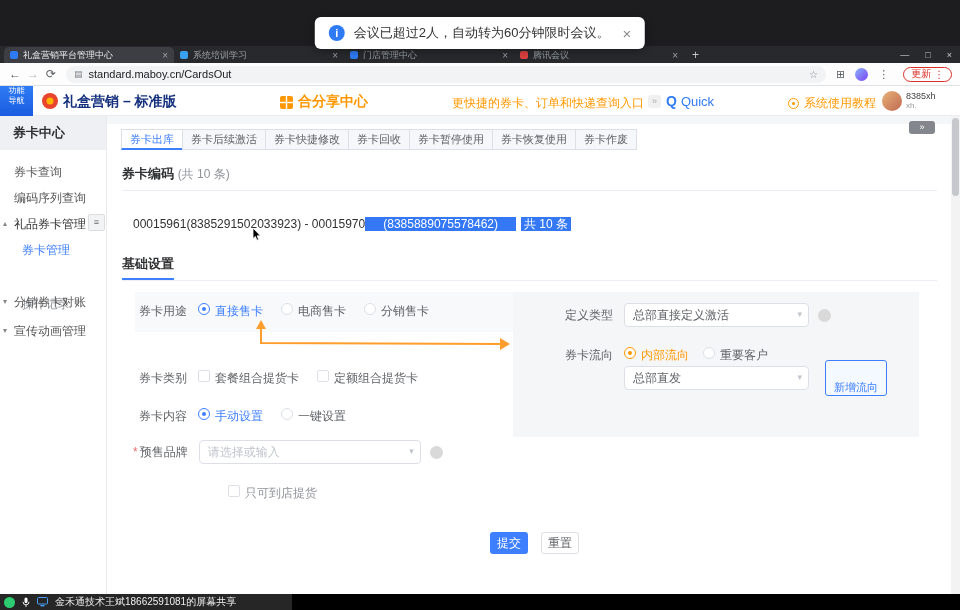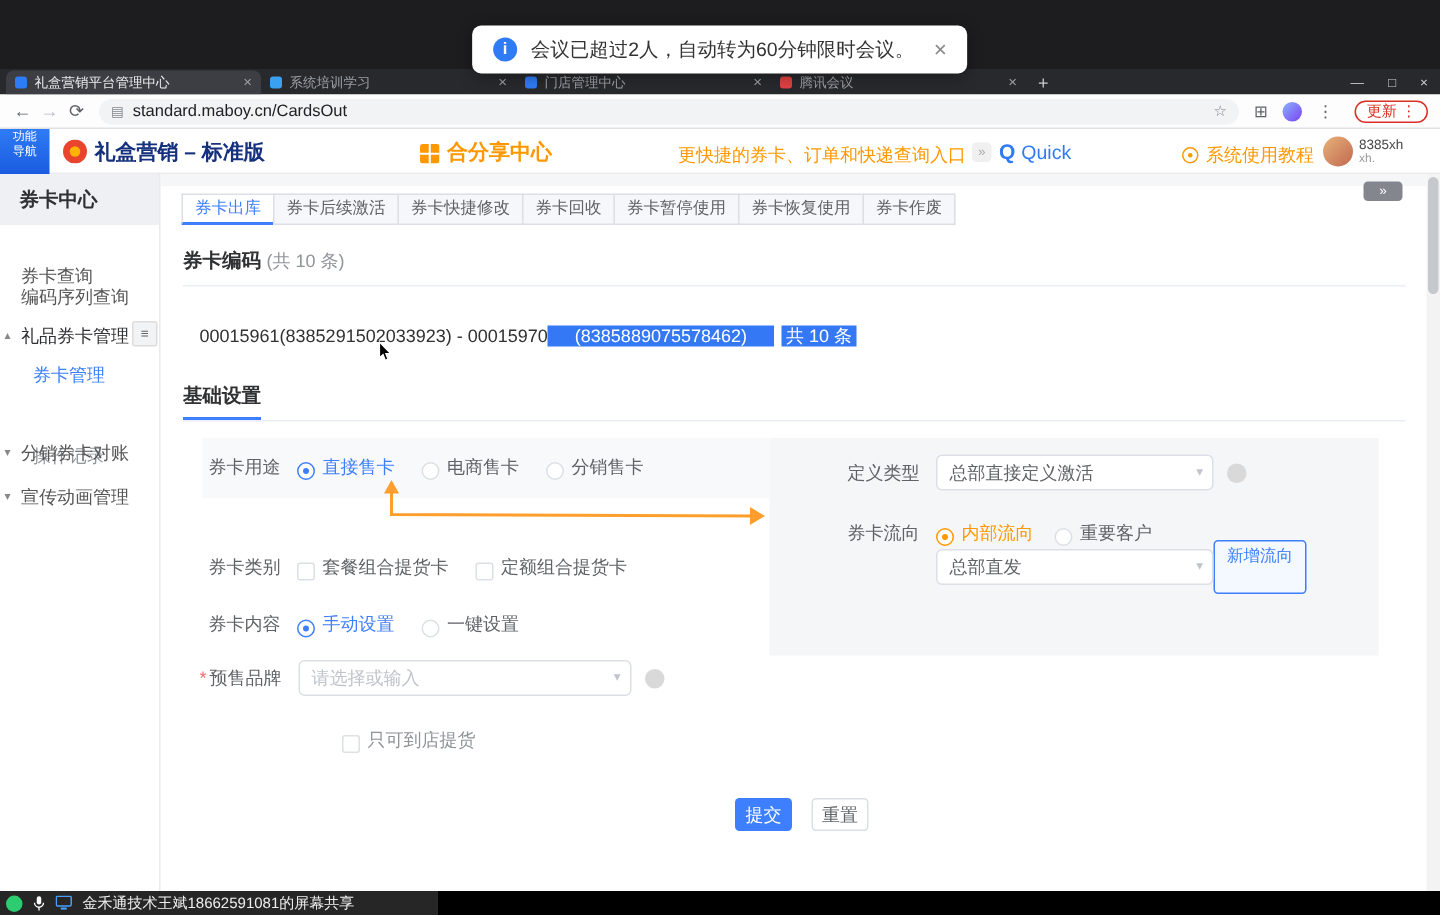--- a/index.html
+++ b/index.html
@@ -100,36 +100,36 @@
   .underlined { display:inline-block; padding-bottom:5px; border-bottom:2px solid #3d7fff; }
 
   .codeline { position:absolute; left:26px; top:100px; font-size:12px; color:#303133; white-space:nowrap; }
   .hl { background:#3478f6; color:#fff; padding:0 18px; }
   .hl-badge { background:#3478f6; color:#fff; padding:0 3px; margin-left:5px; }
 
   .panel { position:absolute; background:#f5f6f8; }
   .frow { position:absolute; display:flex; align-items:center; font-size:12px; color:#606266; height:22px; }
   .flabel { width:48px; text-align:right; margin-right:11px; color:#606266; flex:0 0 48px; }
   .req { color:#f56c6c; margin-right:2px; }
-  .opt { display:flex; align-items:flex-end; gap:5px; margin-right:18px; white-space:nowrap; }
+  .opt { display:flex; align-items:flex-start; gap:5px; margin-right:18px; white-space:nowrap; }
   .rdo { width:12px; height:12px; border:1px solid #dcdfe6; border-radius:50%; background:#fff; position:relative; flex:0 0 12px; }
   .rdo.on { border-color:#3d7fff; }
   .rdo.on::after { content:""; position:absolute; left:3px; top:3px; width:4px; height:4px; border-radius:50%; background:#3d7fff; }
   .rdo.on.org { border-color:#ff9800; }
   .rdo.on.org::after { background:#ff9800; }
   .optlbl.sel-blue { color:#3d7fff; }
   .optlbl.sel-org { color:#ff9800; }
   .cbx { width:12px; height:12px; border:1px solid #dcdfe6; border-radius:2px; background:#fff; flex:0 0 12px; }
   .sel { height:24px; border:1px solid #dcdfe6; border-radius:4px; background:#fff; display:flex;
          align-items:center; padding:0 20px 0 8px; position:relative; font-size:12px; color:#606266; }
   .sel .chev { position:absolute; right:6px; top:5px; color:#c0c4cc; font-size:9px; }
   .sel .ph { color:#c0c4cc; }
   .helpdot { width:13px; height:13px; border-radius:50%; background:#d9d9d9; margin-left:9px; flex:0 0 13px; }
   .addflow { height:36px; border:1px solid #3d7fff; color:#3d7fff; background:#f4f8ff; border-radius:3px;
-             font-size:11px; padding:0 8px; line-height:20px; }
+             font-size:11px; padding:16px 8px; line-height:20px; margin-left:16px; }
   .btn-submit { position:absolute; left:383px; top:416px; width:38px; height:22px; background:#3d7fff;
                 color:#fff; font-size:12px; border-radius:3px; text-align:center; line-height:22px; }
   .btn-reset { position:absolute; left:434px; top:416px; width:38px; height:22px; background:#fff; color:#606266;
                font-size:12px; border:1px solid #dcdfe6; border-radius:3px; text-align:center; line-height:20px; }
 
   
   .scrollbar { position:absolute; right:0; top:116px; width:9px; height:478px; background:#f3f3f3; z-index:4; }
   .scroll-thumb { position:absolute; left:1px; top:2px; width:7px; height:78px; background:#c5c8cc; border-radius:4px; }
 
   
@@ -235,21 +235,21 @@
     </span>
     <span class="hd-avatar"></span>
     <div class="hd-user">
       <div>8385xh</div>
       <div class="sub">xh.</div>
     </div>
   </div>
 
   <div class="sidebar">
     <div class="side-title">券卡中心</div>
-    <div class="side-item" style="top:58px;">
+    <div class="side-item" style="top:46px;">
       <span>券卡查询</span>
     </div>
     <div class="side-item" style="top:72px;">
       <span>编码序列查询</span>
     </div>
     <div class="side-item" style="top:98px; color:#303133;">
       <span class="caret">▴</span>
       <span>礼品券卡管理</span>
     </div>
     <div class="side-item child active" style="top:124px;">

